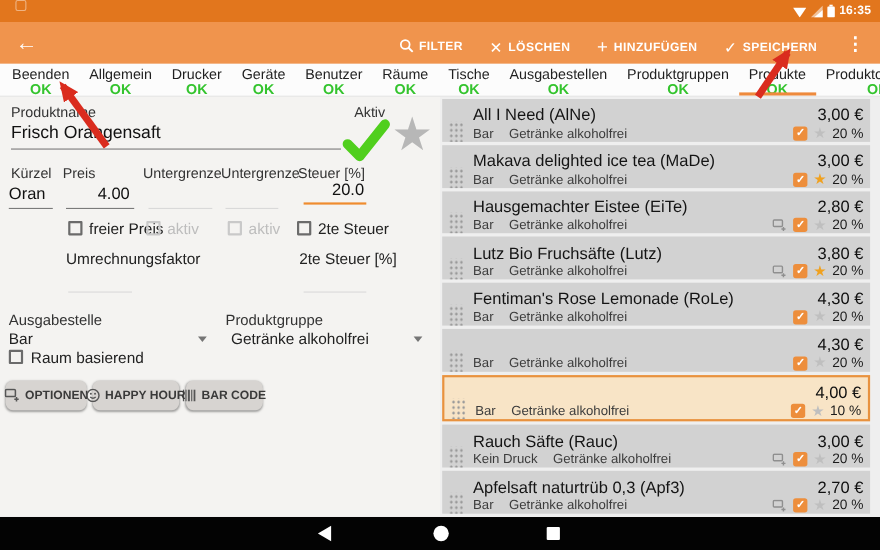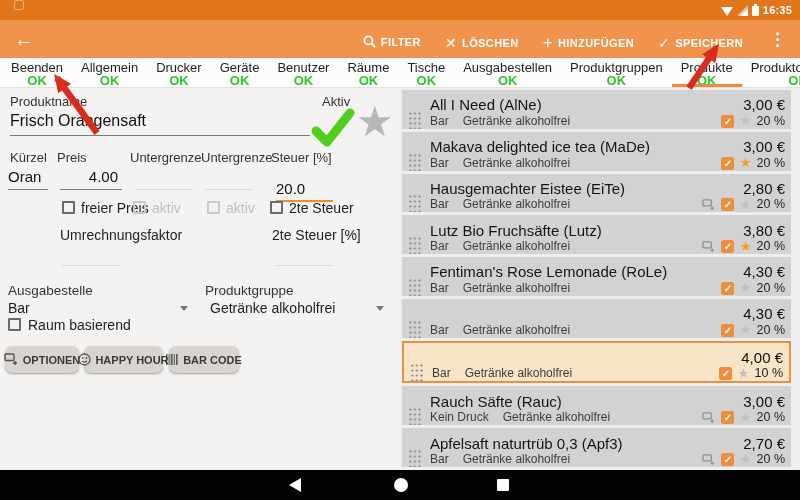--- a/index.html
+++ b/index.html
@@ -200,21 +200,21 @@
       <div class="flabel" style="left:10px; top:62px;">Kürzel</div>
       <div class="flabel" style="left:57px; top:62px;">Preis</div>
       <div class="flabel" style="left:130px; top:62px;">Untergrenze</div>
       <div class="flabel" style="left:201px; top:62px;">Untergrenze</div>
       <div class="flabel" style="left:271px; top:62px;">Steuer [%]</div>
 
       <div class="fvalue uline-dark" style="left:8px; top:80px; width:40px; height:22px;">Oran</div>
       <div class="fvalue uline-dark" style="left:60px; top:80px; width:62px; height:22px; text-align:right; padding-right:4px;">4.00</div>
       <div class="fvalue uline-light" style="left:135px; top:80px; width:58px; height:22px;"></div>
       <div class="fvalue uline-light" style="left:205px; top:80px; width:48px; height:22px;"></div>
-      <div class="fvalue uline-orange" style="left:276px; top:92px; width:57px; height:22px; text-align:left; padding-right:2px;">20.0</div>
+      <div class="fvalue uline-orange" style="left:276px; top:76px; width:57px; height:22px; text-align:right; padding-right:2px;">20.0</div>
 
       <div class="cbx" style="left:62px; top:113px;"></div>
       <div class="cbx-label" style="left:81px; top:112px;">freier Preis</div>
       <div class="cbx disabled" style="left:133px; top:113px;"></div>
       <div class="cbx-label disabled" style="left:152px; top:112px;">aktiv</div>
       <div class="cbx disabled" style="left:207px; top:113px;"></div>
       <div class="cbx-label disabled" style="left:226px; top:112px;">aktiv</div>
       <div class="cbx" style="left:270px; top:113px;"></div>
       <div class="cbx-label" style="left:289px; top:112px;">2te Steuer</div>
 

